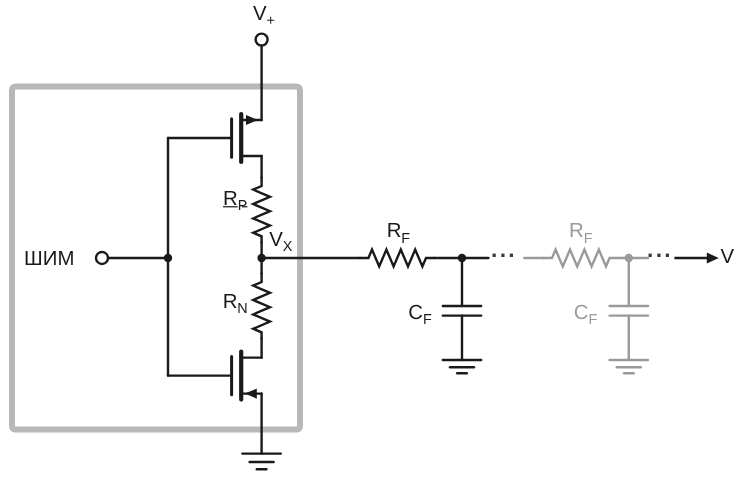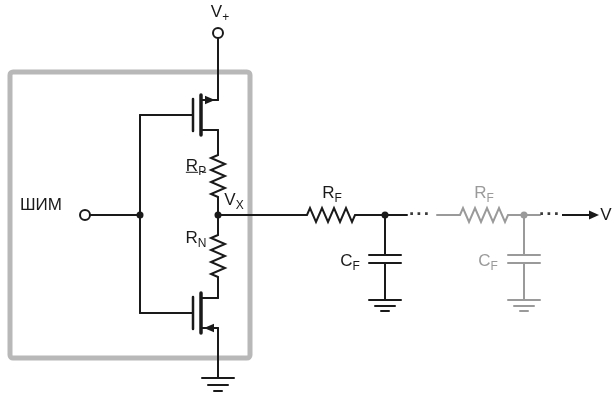--- a/index.html
+++ b/index.html
@@ -122,25 +122,25 @@
     </g>
 
     <g stroke="#1a1a1a" stroke-width="2">
       <line x1="562" y1="215" x2="590" y2="215"></line>
       <polygon points="589,210.5 589,219.5 599,215" fill="#1a1a1a" stroke="none"></polygon>
     </g>
   </svg>
 
   <span class="lbl" style="left:220px; top:13px;"><span>V</span><sub>+</sub></span>
 
-  <span class="lbl" style="left:41px; top:204px;"><span>ШИМ</span></span>
+  <span class="lbl" style="left:41px; top:215px;"><span>ШИМ</span></span>
 
   <span class="lbl" style="left:196px; top:167px;text-decoration:underline;"><span>R</span><sub>P</sub></span>
 
-  <span class="lbl" style="left:196px; top:239px;"><span>R</span><sub>N</sub></span>
+  <span class="lbl" style="left:196px; top:253px;"><span>R</span><sub>N</sub></span>
 
   <span class="lbl" style="left:234px; top:201px;"><span>V</span><sub>X</sub></span>
 
   <span class="lbl" style="left:332px; top:194px;"><span>R</span><sub>F</sub></span>
 
   <span class="lbl" style="left:350px; top:262px;"><span>C</span><sub>F</sub></span>
 
   <span class="lbl gray" style="left:484px; top:194px;"><span>R</span><sub>F</sub></span>
 
   <span class="lbl gray" style="left:488px; top:262px;"><span>C</span><sub>F</sub></span>

